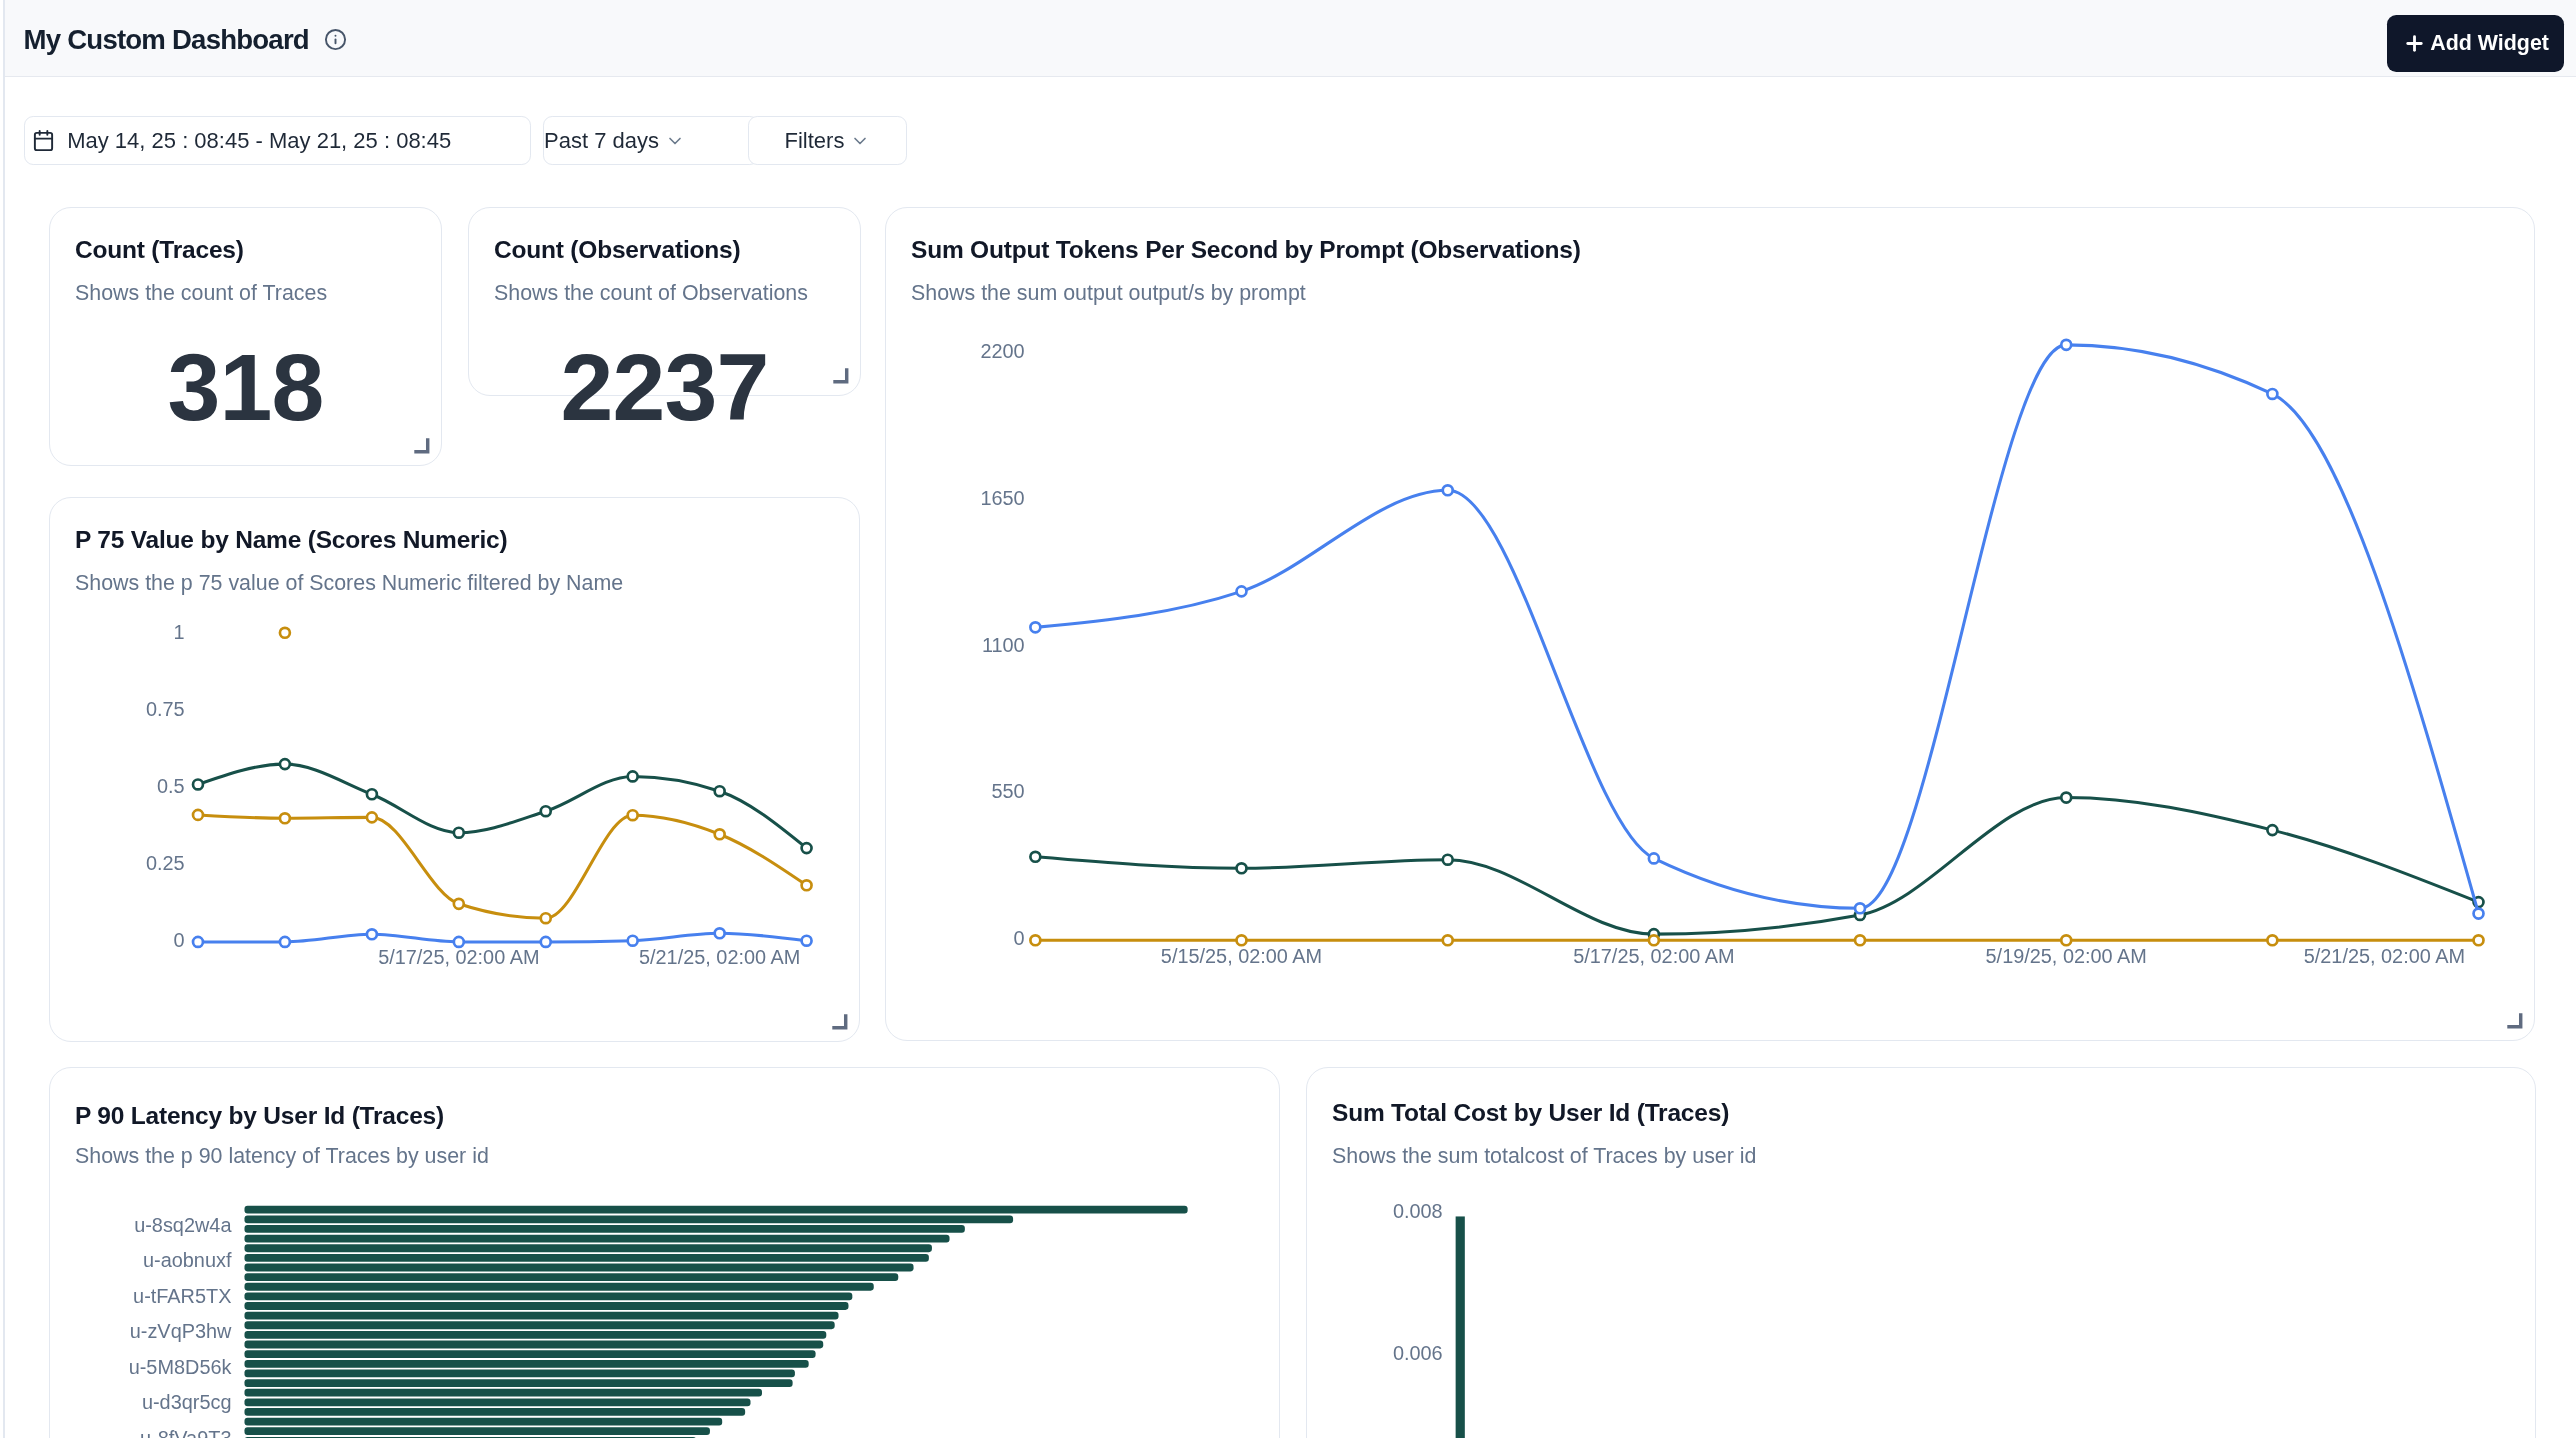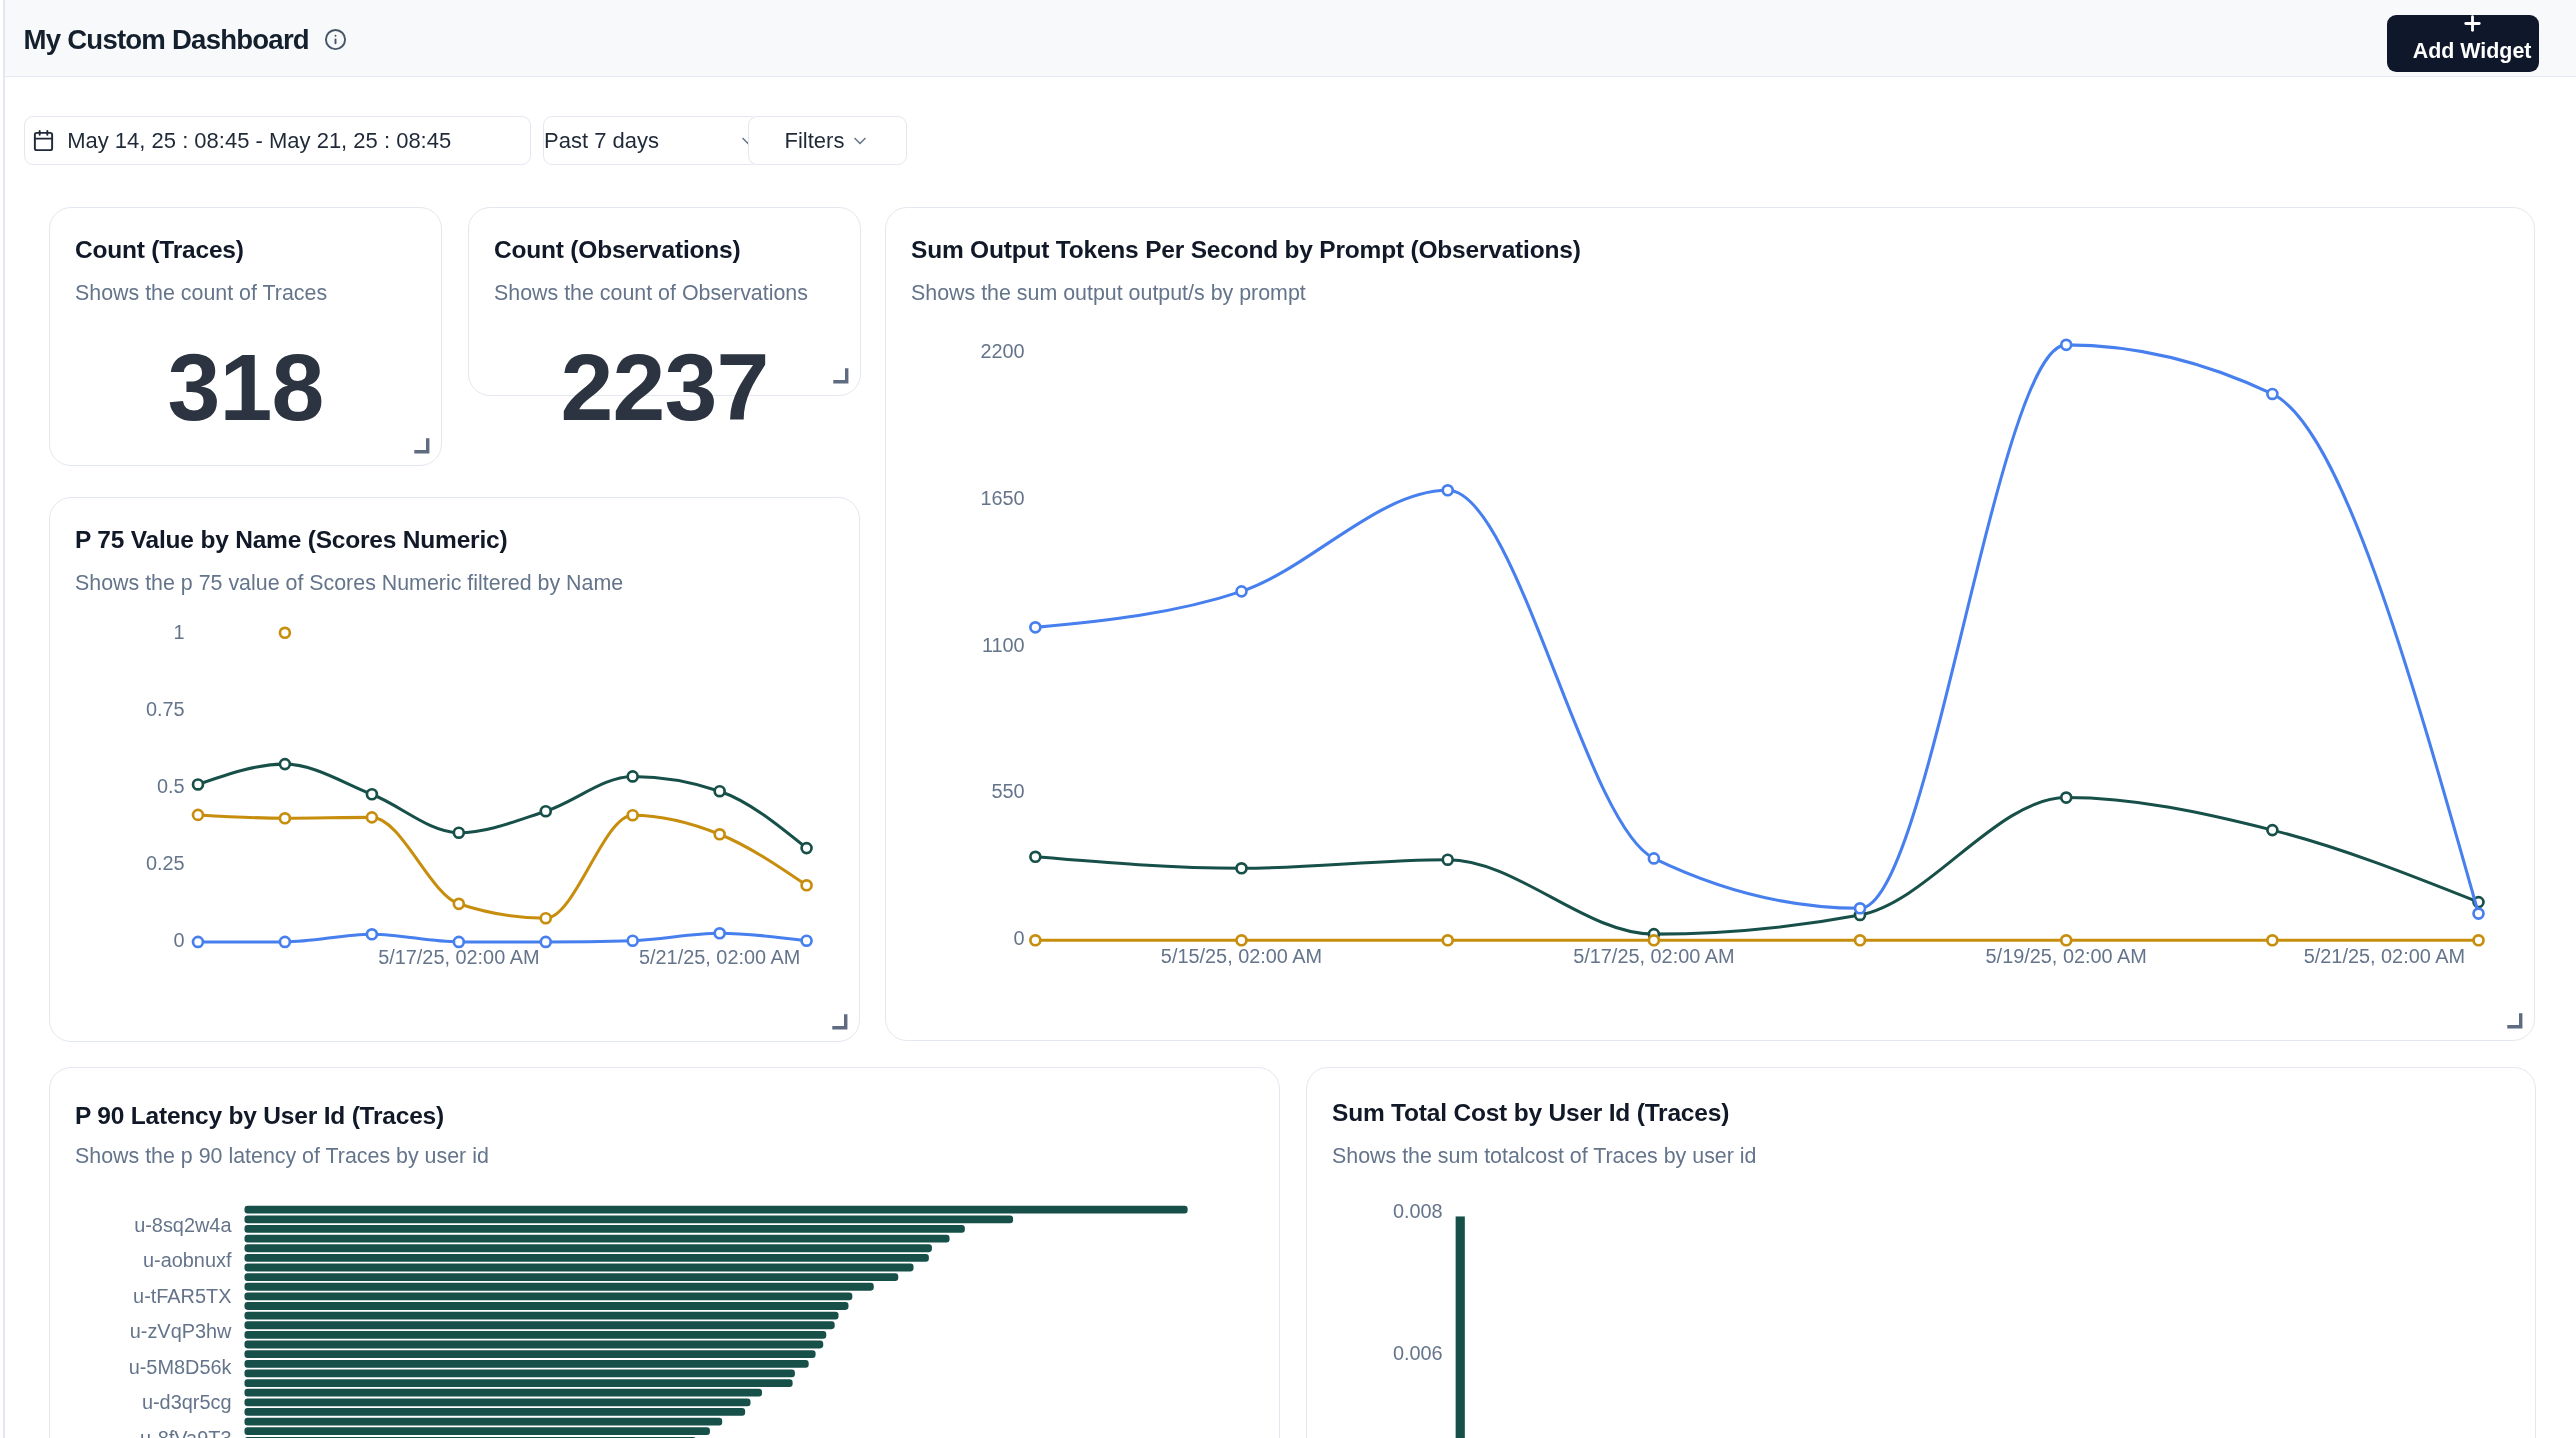--- a/index.html
+++ b/index.html
@@ -2,23 +2,23 @@
 <html style="font-size:12.2px"><head><meta charset="utf-8"><style>
 * { margin:0; padding:0; box-sizing:border-box; }
 html,body { width:2576px; height:1439px; overflow:hidden; background:#fff;
   font-family:"Liberation Sans", sans-serif; -webkit-font-smoothing:antialiased; }
 .leftline { position:absolute; left:3.1px; top:0; width:1.5px; height:1439px; background:#e3e8f0; }
 .header { position:absolute; left:4.6px; top:0; right:0; height:77px; background:#f8f9fb;
   border-bottom:1.5px solid #e6e9ef; }
 .htitle { position:absolute; left:19px; top:24px; font-size:27.6px; font-weight:700; color:#15202f;
   letter-spacing:-0.8px; }
 .hinfo { position:absolute; left:319px; top:28px; }
-.addw { position:absolute; left:2382px; top:14.5px; width:152px; height:57px; background:#0f172a;
+.addw { position:absolute; left:2382px; top:14.5px; width:177px; height:57px; background:#0f172a;
   border-radius:9.2px; color:#fff; font-size:21.4px; font-weight:700; display:flex; align-items:center;
-  justify-content:flex-start; padding-left:19px; gap:7.7px;flex-direction:column; }
+  justify-content:flex-start; padding-left:19px; gap:7.7px; }
 .btn { position:absolute; top:116px; height:49px; background:#fff; border:1.5px solid #e3e8f0;
   border-radius:9.2px; display:flex; align-items:center; color:#1f2937; }
 .card { position:absolute; background:#fff; border:1.5px solid #e3e8f0; border-radius:22px; }
 .ct { position:absolute; left:25px; top:27.6px; font-size:24.5px; font-weight:700; color:#111827;
   letter-spacing:-0.2px; }
 .cs { position:absolute; left:25px; top:73px; font-size:21.4px; color:#64748b; }
 .rsz { position:absolute; right:10.7px; bottom:10.7px; }
 .bignum { position:absolute; left:0; right:0; top:125px; text-align:center; font-size:95px;
   font-weight:700; color:#2b3440; letter-spacing:-0.8px; }
 svg text { font-family:"Liberation Sans", sans-serif; }
@@ -43,21 +43,21 @@
 
 <div class="btn" style="left:24px;width:507px;padding-left:7px;gap:12.2px;font-size:22px;">
     <svg width="23" height="23" viewBox="0 0 24 24" fill="none" stroke="#1f2937" stroke-width="2" stroke-linecap="round" stroke-linejoin="round">
       <path d="M8 2v4"></path>
       <path d="M16 2v4"></path>
       <rect width="18" height="18" x="3" y="4" rx="2"></rect>
       <path d="M3 10h18"></path>
     </svg>
     <span>May 14, 25 : 08:45 - May 21, 25 : 08:45</span>
   </div>
-<div class="btn" style="left:543px;width:216px;justify-content:space-between;gap:6.1px;font-size:22px;font-weight:500;">
+<div class="btn" style="left:543px;width:216px;justify-content:flex-start;gap:6.1px;font-size:22px;font-weight:500;">
     <span>Past 7 days</span>
     <svg width="20" height="20" viewBox="0 0 24 24" fill="none" stroke="#6b7a8c" stroke-width="2" stroke-linecap="round" stroke-linejoin="round">
       <path d="m6 9 6 6 6-6"></path>
     </svg>
   </div>
 <div class="btn" style="left:748px;width:159px;justify-content:center;gap:6.1px;font-size:22px;font-weight:500;">
     <span>Filters</span>
     <svg width="20" height="20" viewBox="0 0 24 24" fill="none" stroke="#6b7a8c" stroke-width="2" stroke-linecap="round" stroke-linejoin="round">
       <path d="m6 9 6 6 6-6"></path>
     </svg>

